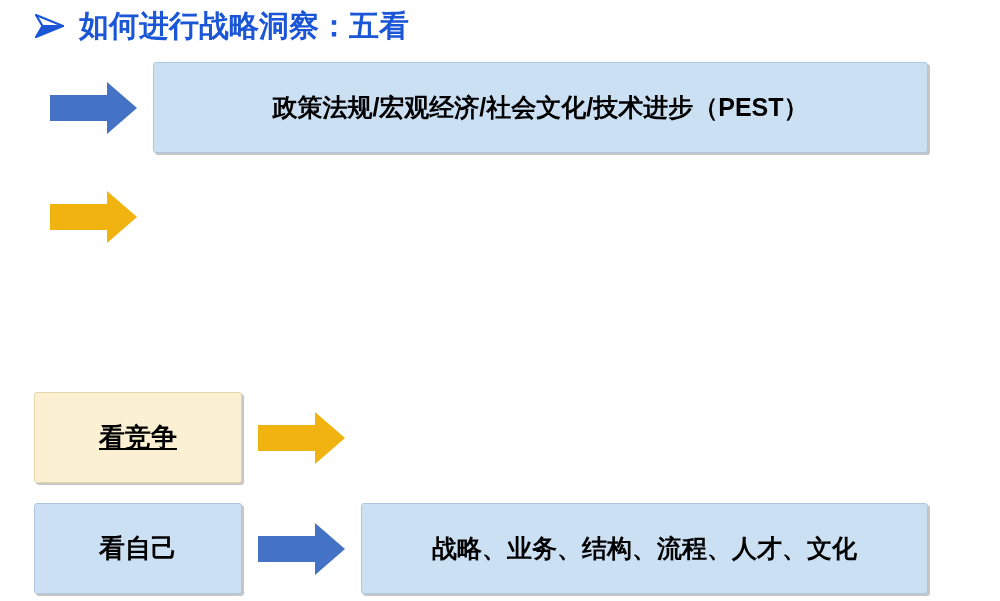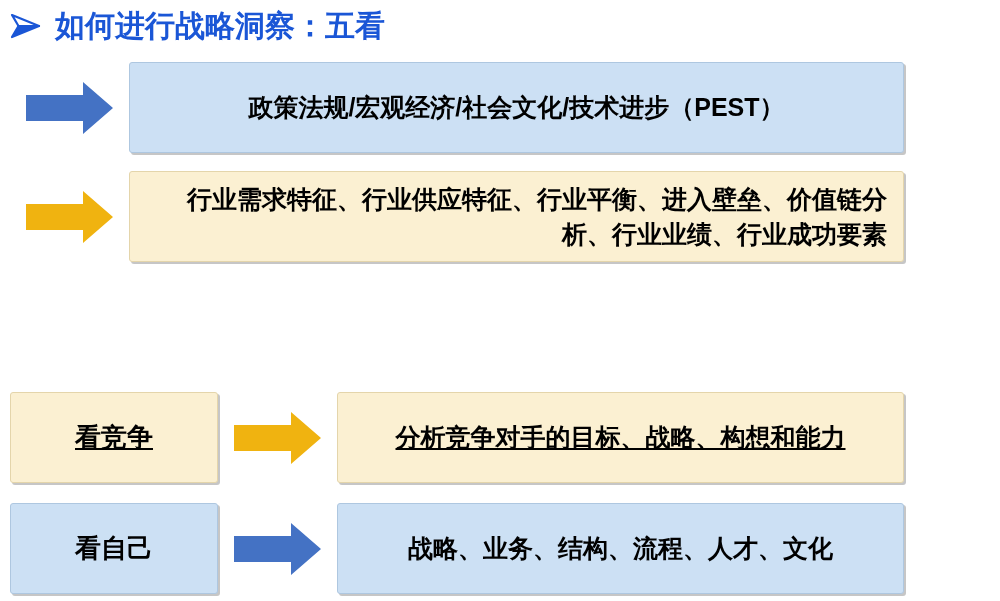--- a/index.html
+++ b/index.html
@@ -12,21 +12,21 @@
     --yellow-arrow: #f0b310;
   }
   * { box-sizing: border-box; }
   html, body { margin: 0; padding: 0; }
   body {
     width: 1000px; height: 601px;
     background: #ffffff;
     font-family: "Liberation Sans", "DejaVu Sans", sans-serif;
     overflow: hidden;
   }
-  .slide { position: relative; width: 916px; height: 601px; }
+  .slide { position: relative; width: 916px; height: 601px; margin-left: 24px; }
 
   .title {
     position: absolute; left: 10px; top: 6px; height: 40px;
     display: flex; align-items: center; gap: 13px;
   }
   .title-bullet { display: flex; align-items: center; }
   .title-text {
     font-size: 30px; font-weight: bold; color: var(--title-color);
     white-space: nowrap;
   }
@@ -94,32 +94,30 @@
     </div>
     <div class="content-box box-blue">政策法规/宏观经济/社会文化/技术进步（PEST）</div>
   </div>
 
   <div class="row r2">
     <div class="arrow-wrap arrow-yellow">
       <svg width="87" height="54" viewBox="0 0 87 54">
           <path d="M0 14 H57 V1 L87 27 L57 53 V40 H0 Z" fill="currentColor"></path>
         </svg>
     </div>
-    <div class="content-box box-yellow">行业需求特征、行业供应特征、行业平衡、进入壁垒、价值链分析、行业业绩、行业成功要素</div>
   </div>
 
 
   <div class="row r4">
     <div class="label-box box-yellow">看竞争</div>
     <div class="arrow-wrap arrow-yellow">
       <svg width="87" height="54" viewBox="0 0 87 54">
           <path d="M0 14 H57 V1 L87 27 L57 53 V40 H0 Z" fill="currentColor"></path>
         </svg>
     </div>
-    <div class="content-box box-yellow">分析竞争对手的目标、战略、构想和能力</div>
   </div>
 
   <div class="row r5">
     <div class="label-box box-blue">看自己</div>
     <div class="arrow-wrap arrow-blue">
       <svg width="87" height="54" viewBox="0 0 87 54">
           <path d="M0 14 H57 V1 L87 27 L57 53 V40 H0 Z" fill="currentColor"></path>
         </svg>
     </div>
     <div class="content-box box-blue">战略、业务、结构、流程、人才、文化</div>

